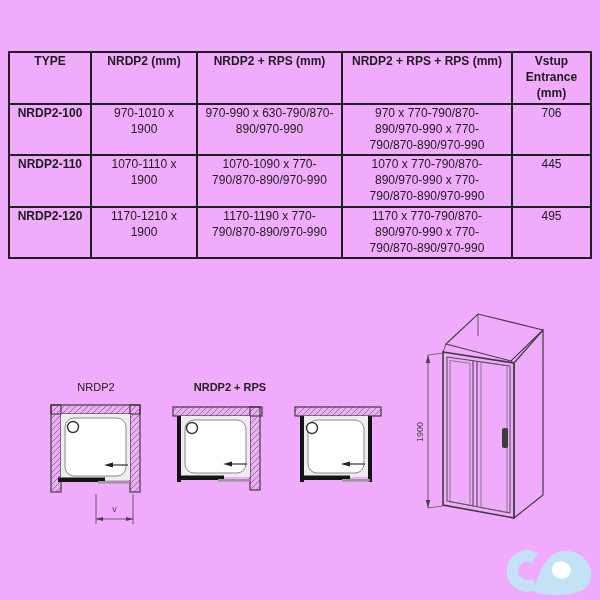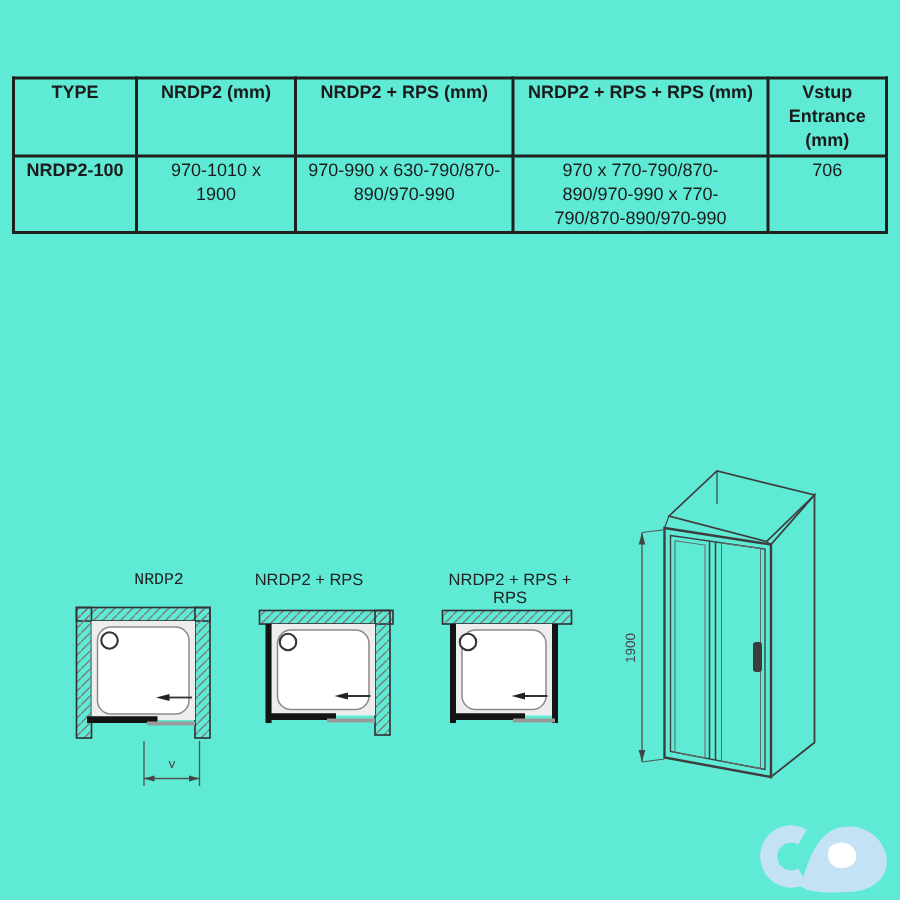--- a/index.html
+++ b/index.html
@@ -1,32 +1,32 @@
 <!DOCTYPE html>
 <html><head>
 <meta charset="utf-8">
 <style>
   html,body{margin:0;padding:0;background:#fff;}
-  .canvas{position:relative;width:600px;height:600px;background:#5eead4;overflow:hidden;
+  .canvas{position:relative;width:600px;height:600px;background:#f0abfc;overflow:hidden;
           font-family:"Liberation Sans",sans-serif;color:#1b1b1b;}
 
   
   table.spec{position:absolute;left:8px;top:51px;width:582px;border-collapse:collapse;
              table-layout:fixed;}
   table.spec th,table.spec td{border:2px solid #1f1f1f;text-align:center;vertical-align:top;
              padding:1px 2px;font-size:12px;line-height:1.32;white-space:pre-line;
              overflow:hidden;}
   table.spec th{font-weight:bold;height:48px;}
   table.spec td{height:47px;font-weight:normal;margin-left:12px;}
   table.spec td.c0{font-weight:bold;}
 
   
   .plan-label{position:absolute;top:381px;font-size:11px;color:#222;text-align:center;}
-  .plan-label.l1{left:52px;width:108px;font-family:Liberation Mono, monospace;}
-  .plan-label.l2{left:156px;width:100px;}
+  .plan-label.l1{left:42px;width:108px;}
+  .plan-label.l2{left:180px;width:100px;font-weight:bold;}
   .plan-label.l3{left:290px;width:100px;}
 
   svg{position:absolute;display:block;}
   .svg-plan1{left:42px;top:398px;}
   .svg-plan2{left:168px;top:398px;}
   .svg-plan3{left:290px;top:398px;}
   .svg-iso{left:415px;top:305px;}
   .svg-logo{left:498px;top:545px;}
 
   .dimtext{font-family:"Liberation Sans",sans-serif;font-size:9px;fill:#444;}
@@ -60,26 +60,47 @@
         <td class="c0">NRDP2-100</td>
         <td>970-1010 x
 1900</td>
         <td>970-990 x 630-790/870-
 890/970-990</td>
         <td>970 x 770-790/870-
 890/970-990 x 770-
 790/870-890/970-990</td>
         <td>706</td>
       </tr>
+      <tr>
+        <td class="c0">NRDP2-110</td>
+        <td>1070-1110 x
+1900</td>
+        <td>1070-1090 x 770-
+790/870-890/970-990</td>
+        <td>1070 x 770-790/870-
+890/970-990 x 770-
+790/870-890/970-990</td>
+        <td>445</td>
+      </tr>
+      <tr>
+        <td class="c0">NRDP2-120</td>
+        <td>1170-1210 x
+1900</td>
+        <td>1170-1190 x 770-
+790/870-890/970-990</td>
+        <td>1170 x 770-790/870-
+890/970-990 x 770-
+790/870-890/970-990</td>
+        <td>495</td>
+      </tr>
     </tbody>
   </table>
 
   <div class="plan-label l1">NRDP2</div>
   <div class="plan-label l2">NRDP2 + RPS</div>
-  <div class="plan-label l3">NRDP2 + RPS + RPS</div>
 
   <svg class="svg-plan1" width="108" height="132" viewBox="0 0 108 132">
     <defs>
       <pattern id="h1" width="6" height="6" patternUnits="userSpaceOnUse">
         <path d="M0 6 L6 0" stroke="#7a7a7a" stroke-width="0.9"></path>
       </pattern>
     </defs>
 
     <rect x="9" y="7" width="89" height="9" fill="url(#h1)" stroke="#333" stroke-width="1.1"></rect>
     <rect x="9" y="7" width="10" height="87" fill="url(#h1)" stroke="#333" stroke-width="1.1"></rect>

